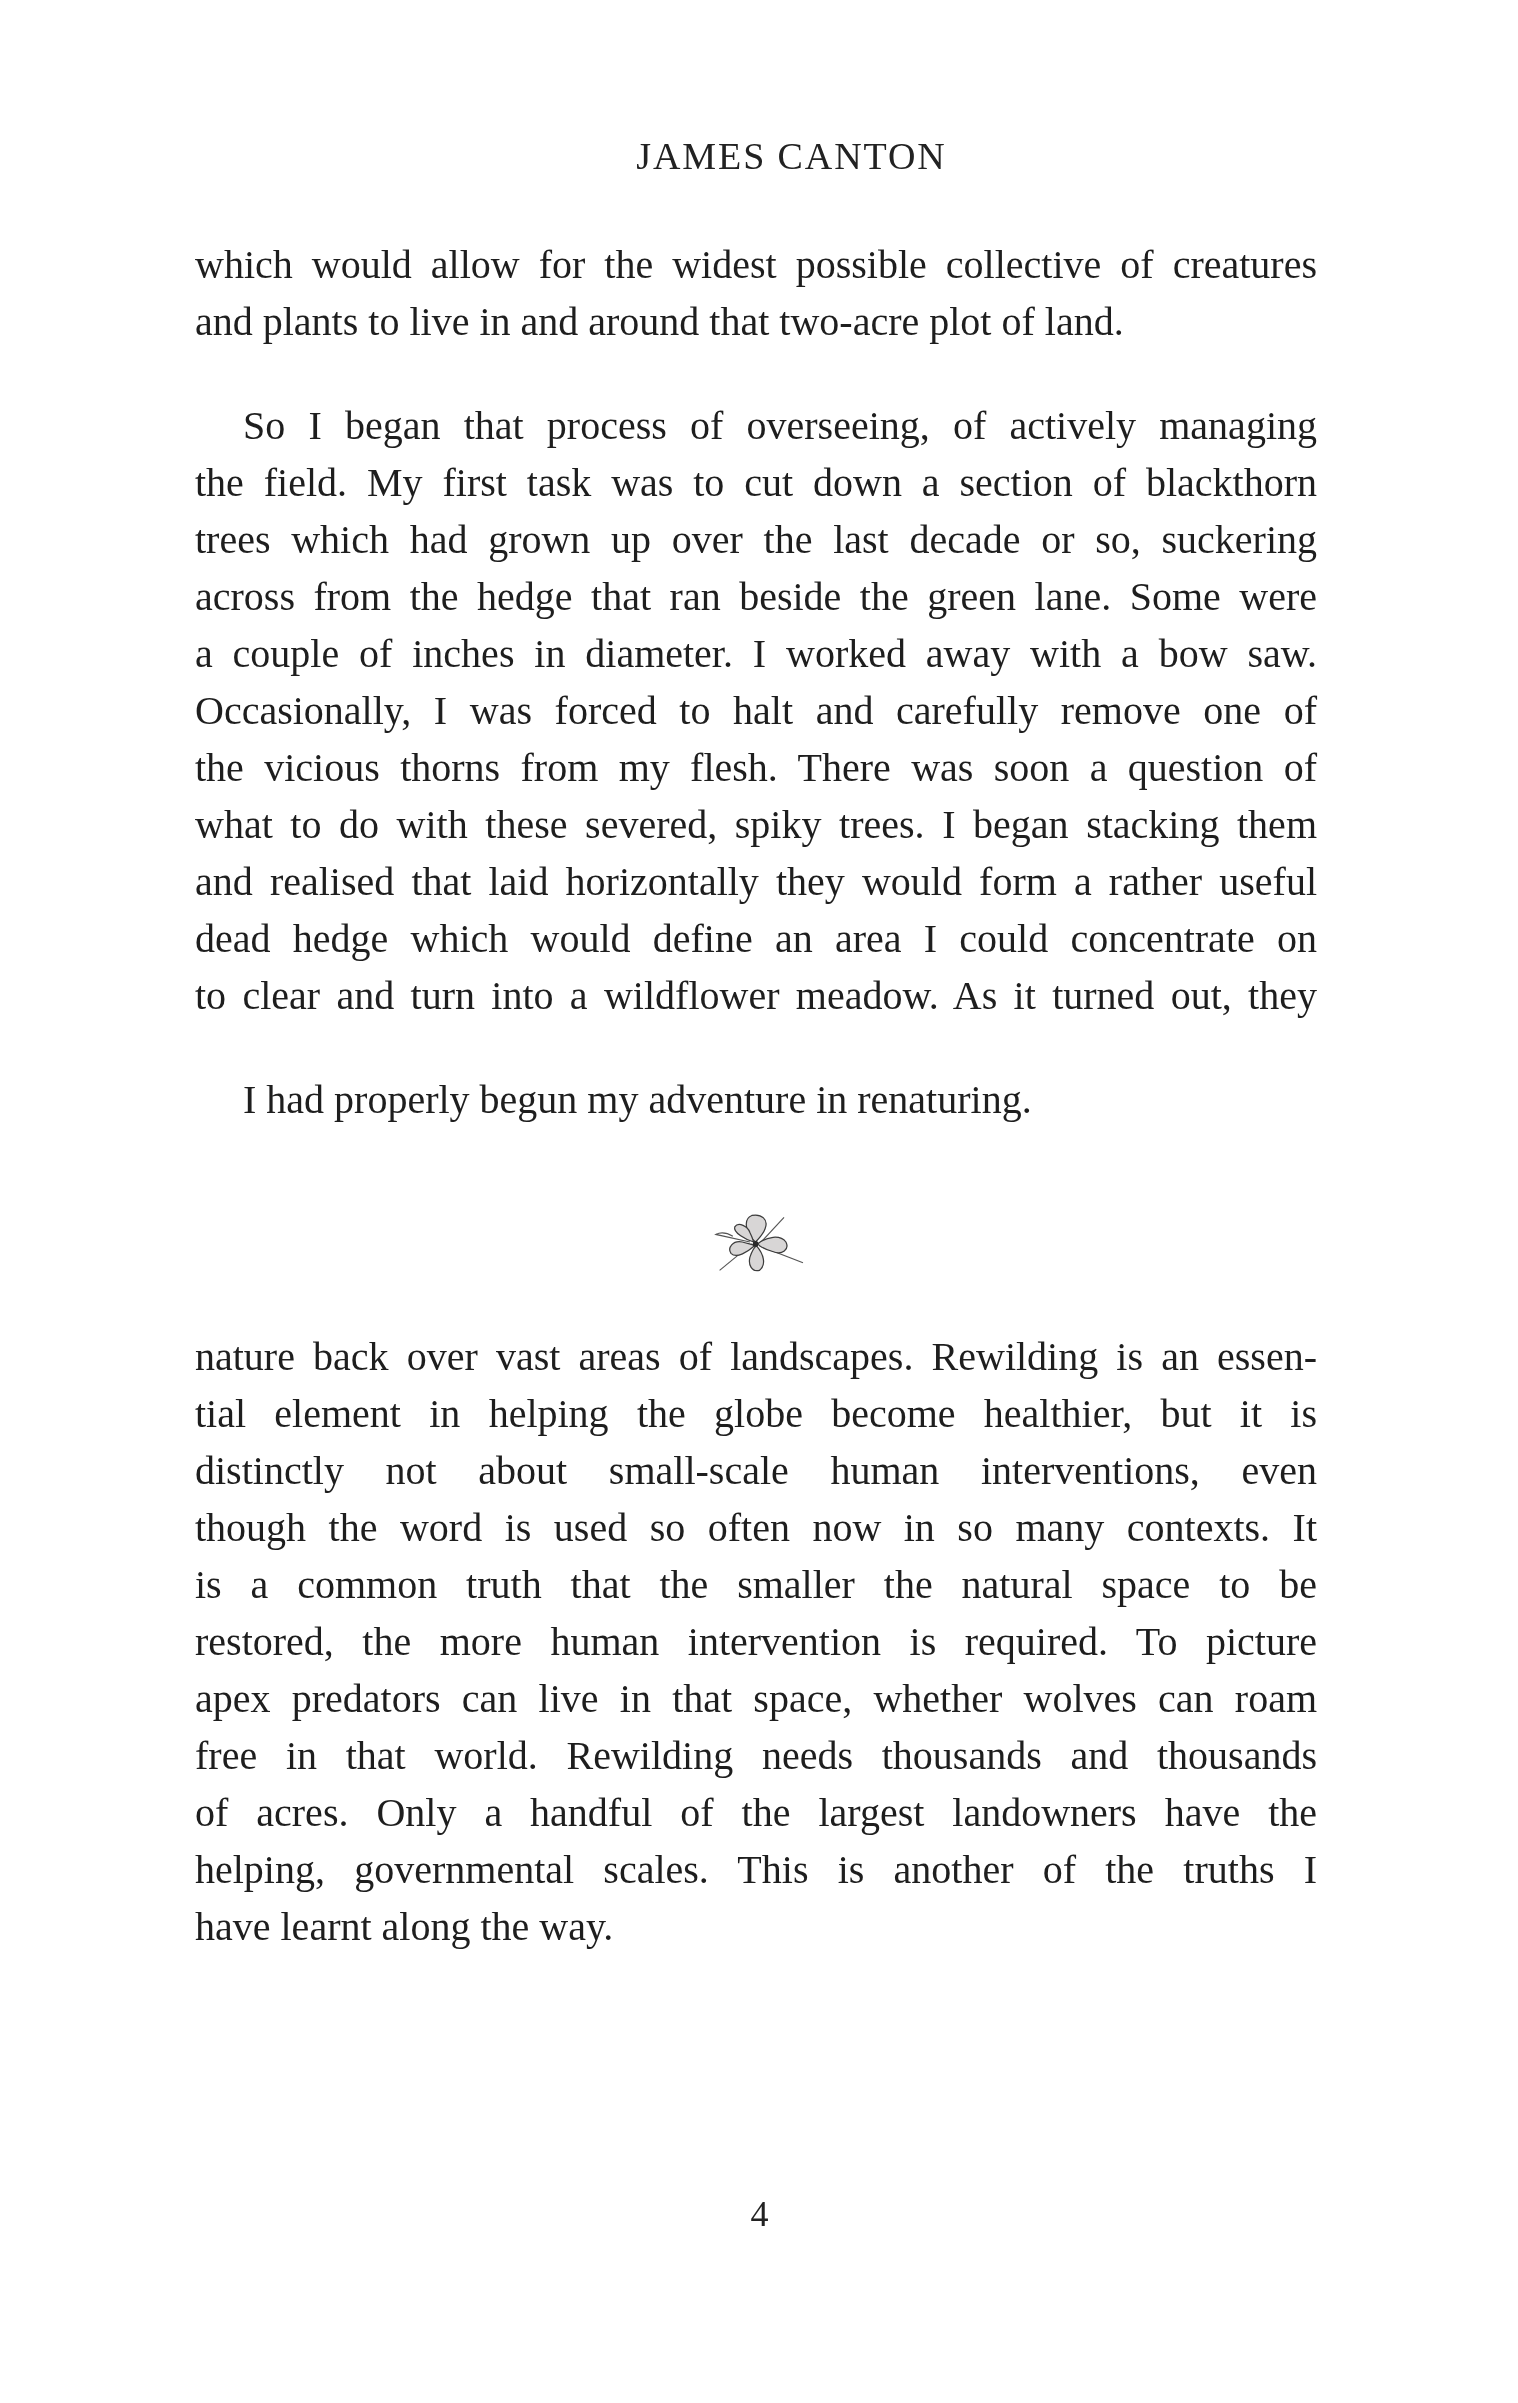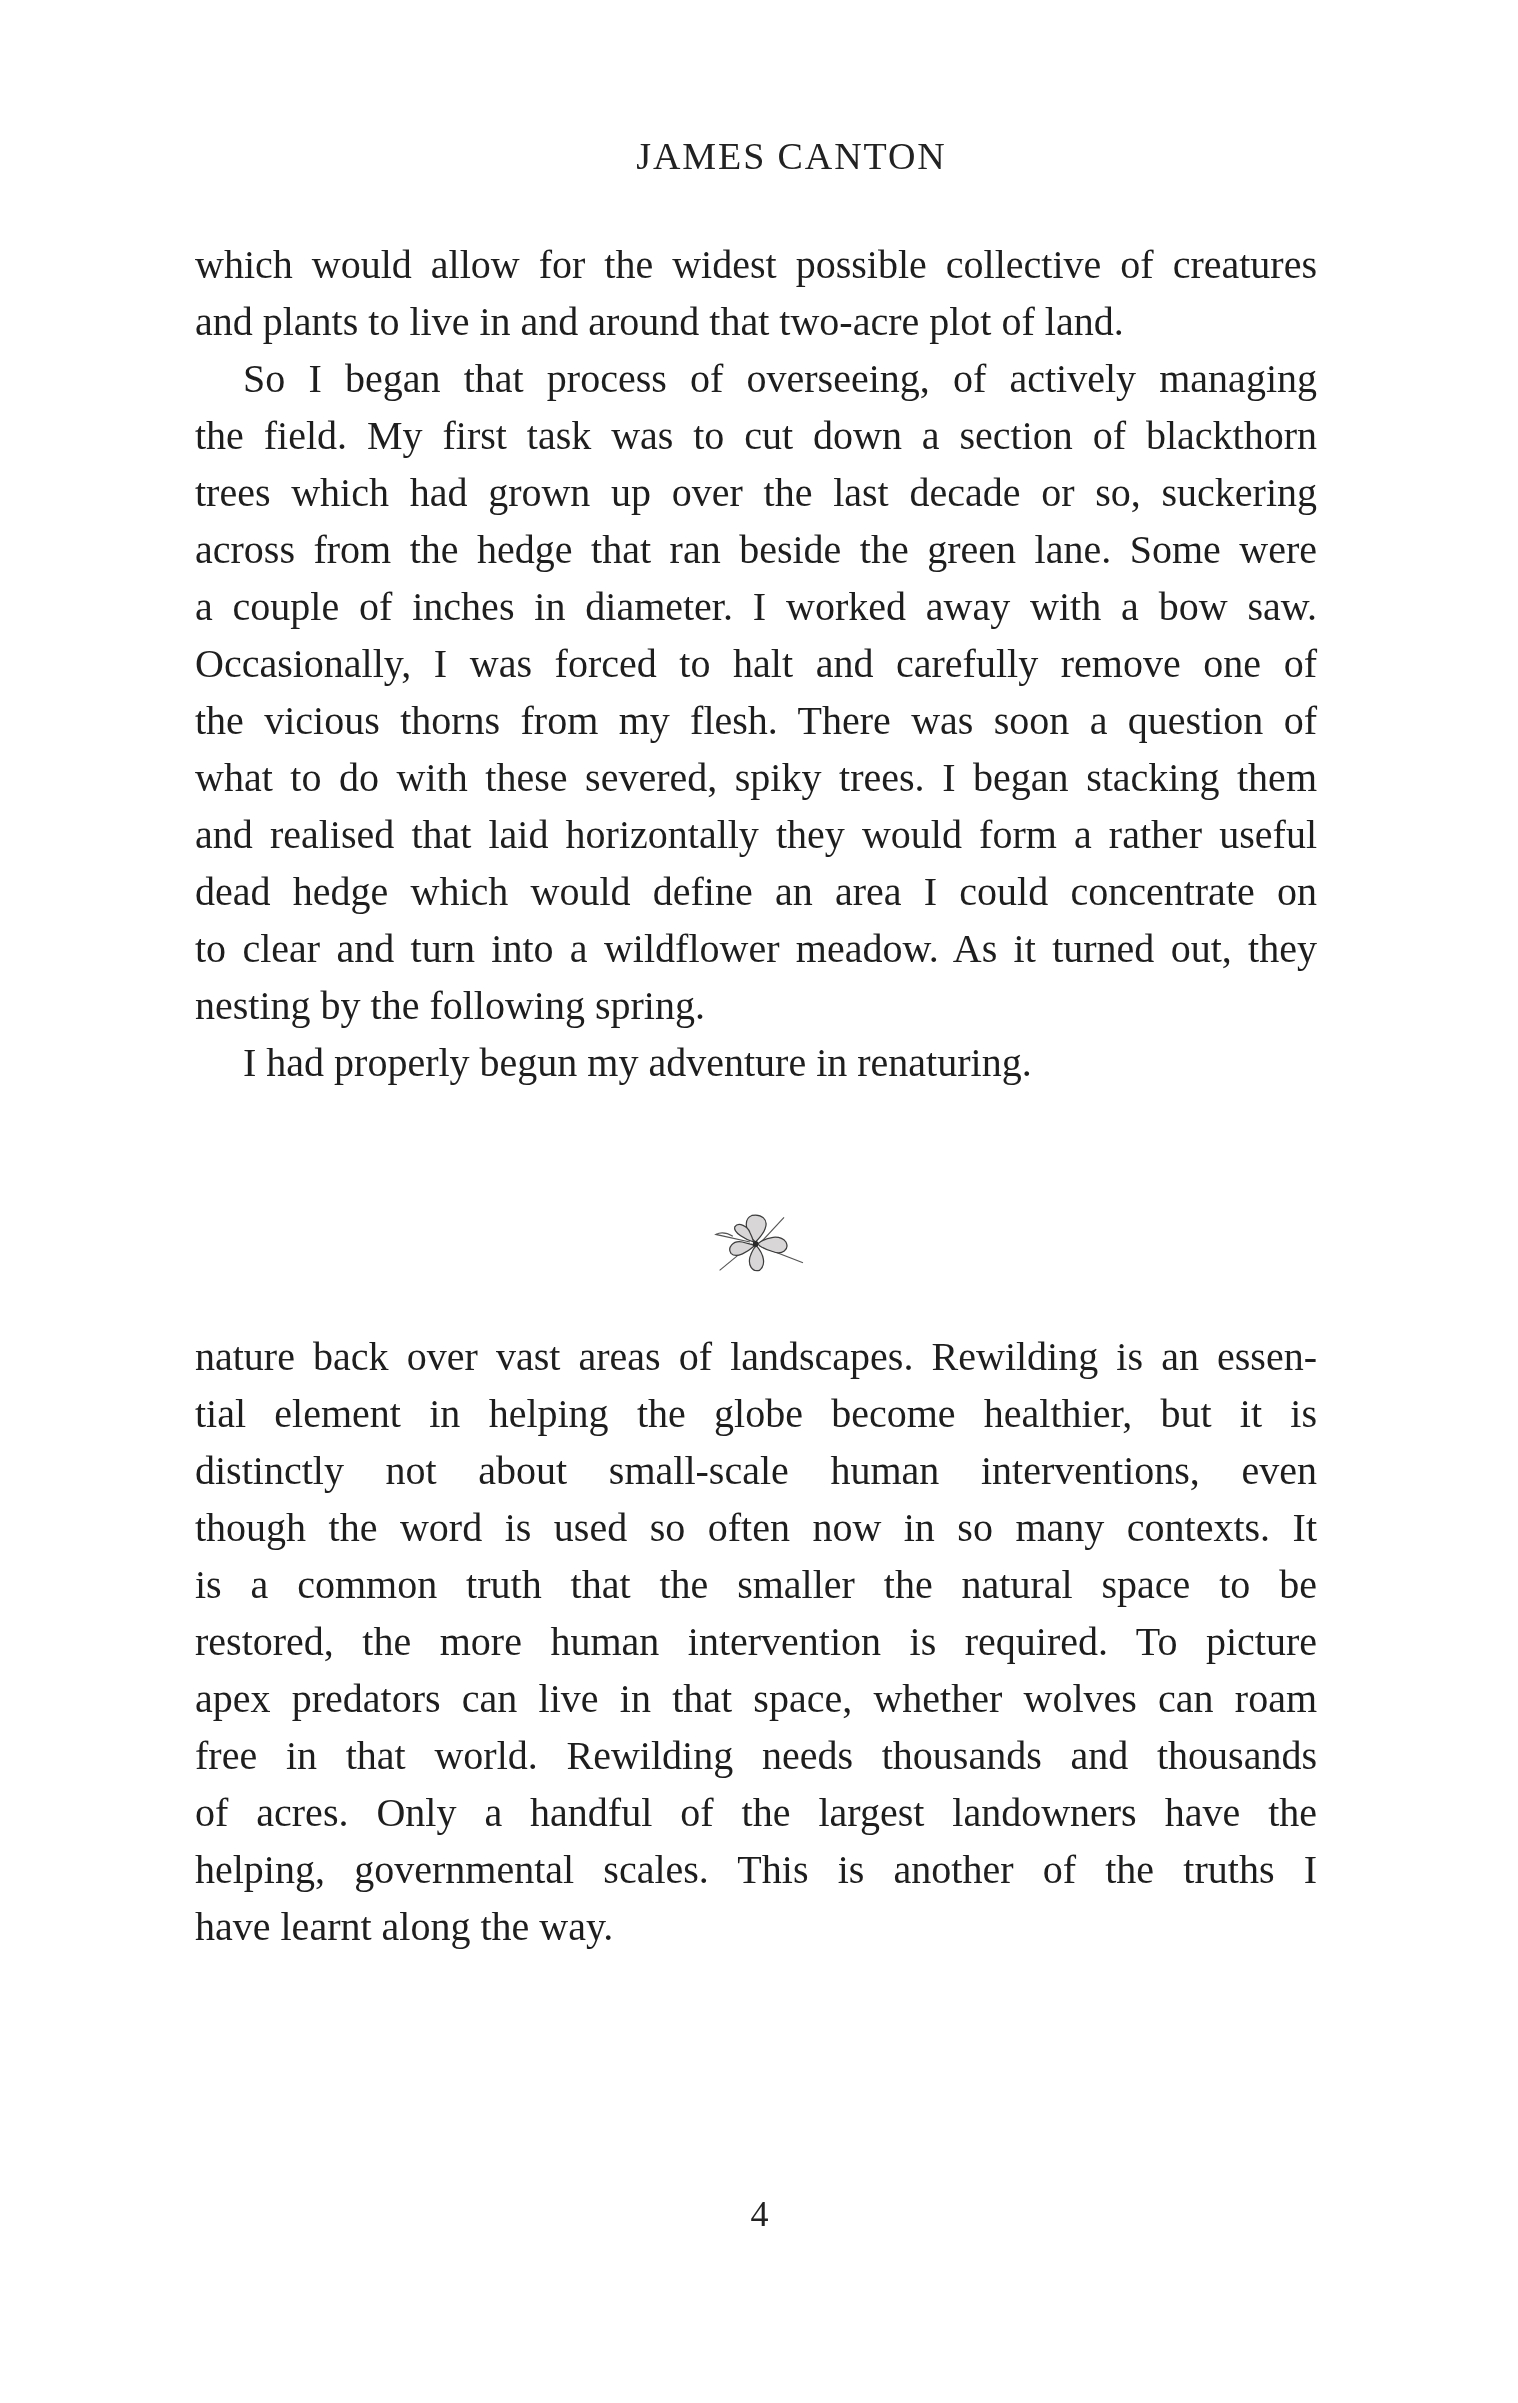--- a/index.html
+++ b/index.html
@@ -17,21 +17,21 @@
       position: absolute; left: 195px; width: 1122px;
       font-size: 40px; line-height: 57px;
     }
     .block-1 { top: 236px; }
     .block-2 { top: 1328px; }
     .line {
       display: block; height: 57px; white-space: nowrap;
       text-align: justify; text-align-last: justify;
     }
     .line.last { text-align-last: left; }
-    .line.indent { padding-left: 48px; }
+    .line.indent { padding-left: 48px; margin-top: 47px; }
     .ornament {
       position: absolute; left: 704px; top: 1206px; width: 107px; height: 72px;
     }
     .folio {
       position: absolute; top: 2193px; left: 0; width: 1519px;
       text-align: center; font-size: 36px; line-height: 42px; color: #222;
     }
   </style>
 </head>
 <body>
@@ -45,21 +45,20 @@
   <span class="line">the field. My first task was to cut down a section of blackthorn</span>
   <span class="line">trees which had grown up over the last decade or so, suckering</span>
   <span class="line">across from the hedge that ran beside the green lane. Some were</span>
   <span class="line">a couple of inches in diameter. I worked away with a bow saw.</span>
   <span class="line">Occasionally, I was forced to halt and carefully remove one of</span>
   <span class="line">the vicious thorns from my flesh. There was soon a question of</span>
   <span class="line">what to do with these severed, spiky trees. I began stacking them</span>
   <span class="line">and realised that laid horizontally they would form a rather useful</span>
   <span class="line">dead hedge which would define an area I could concentrate on</span>
   <span class="line">to clear and turn into a wildflower meadow. As it turned out, they</span>
-  <span class="line last">nesting by the following spring.</span>
   <span class="line indent last">I had properly begun my adventure in renaturing.</span>
 </div>
 
 <svg class="ornament" viewBox="0 0 112 76" xmlns="http://www.w3.org/2000/svg">
   <g fill="none" stroke="#555" stroke-width="1.2">
     <path d="M58 40 L84 12"></path>
     <path d="M58 42 L104 60"></path>
     <path d="M50 40 L16 68"></path>
     <path d="M48 38 L12 30 Q20 26 30 32"></path>
   </g>

